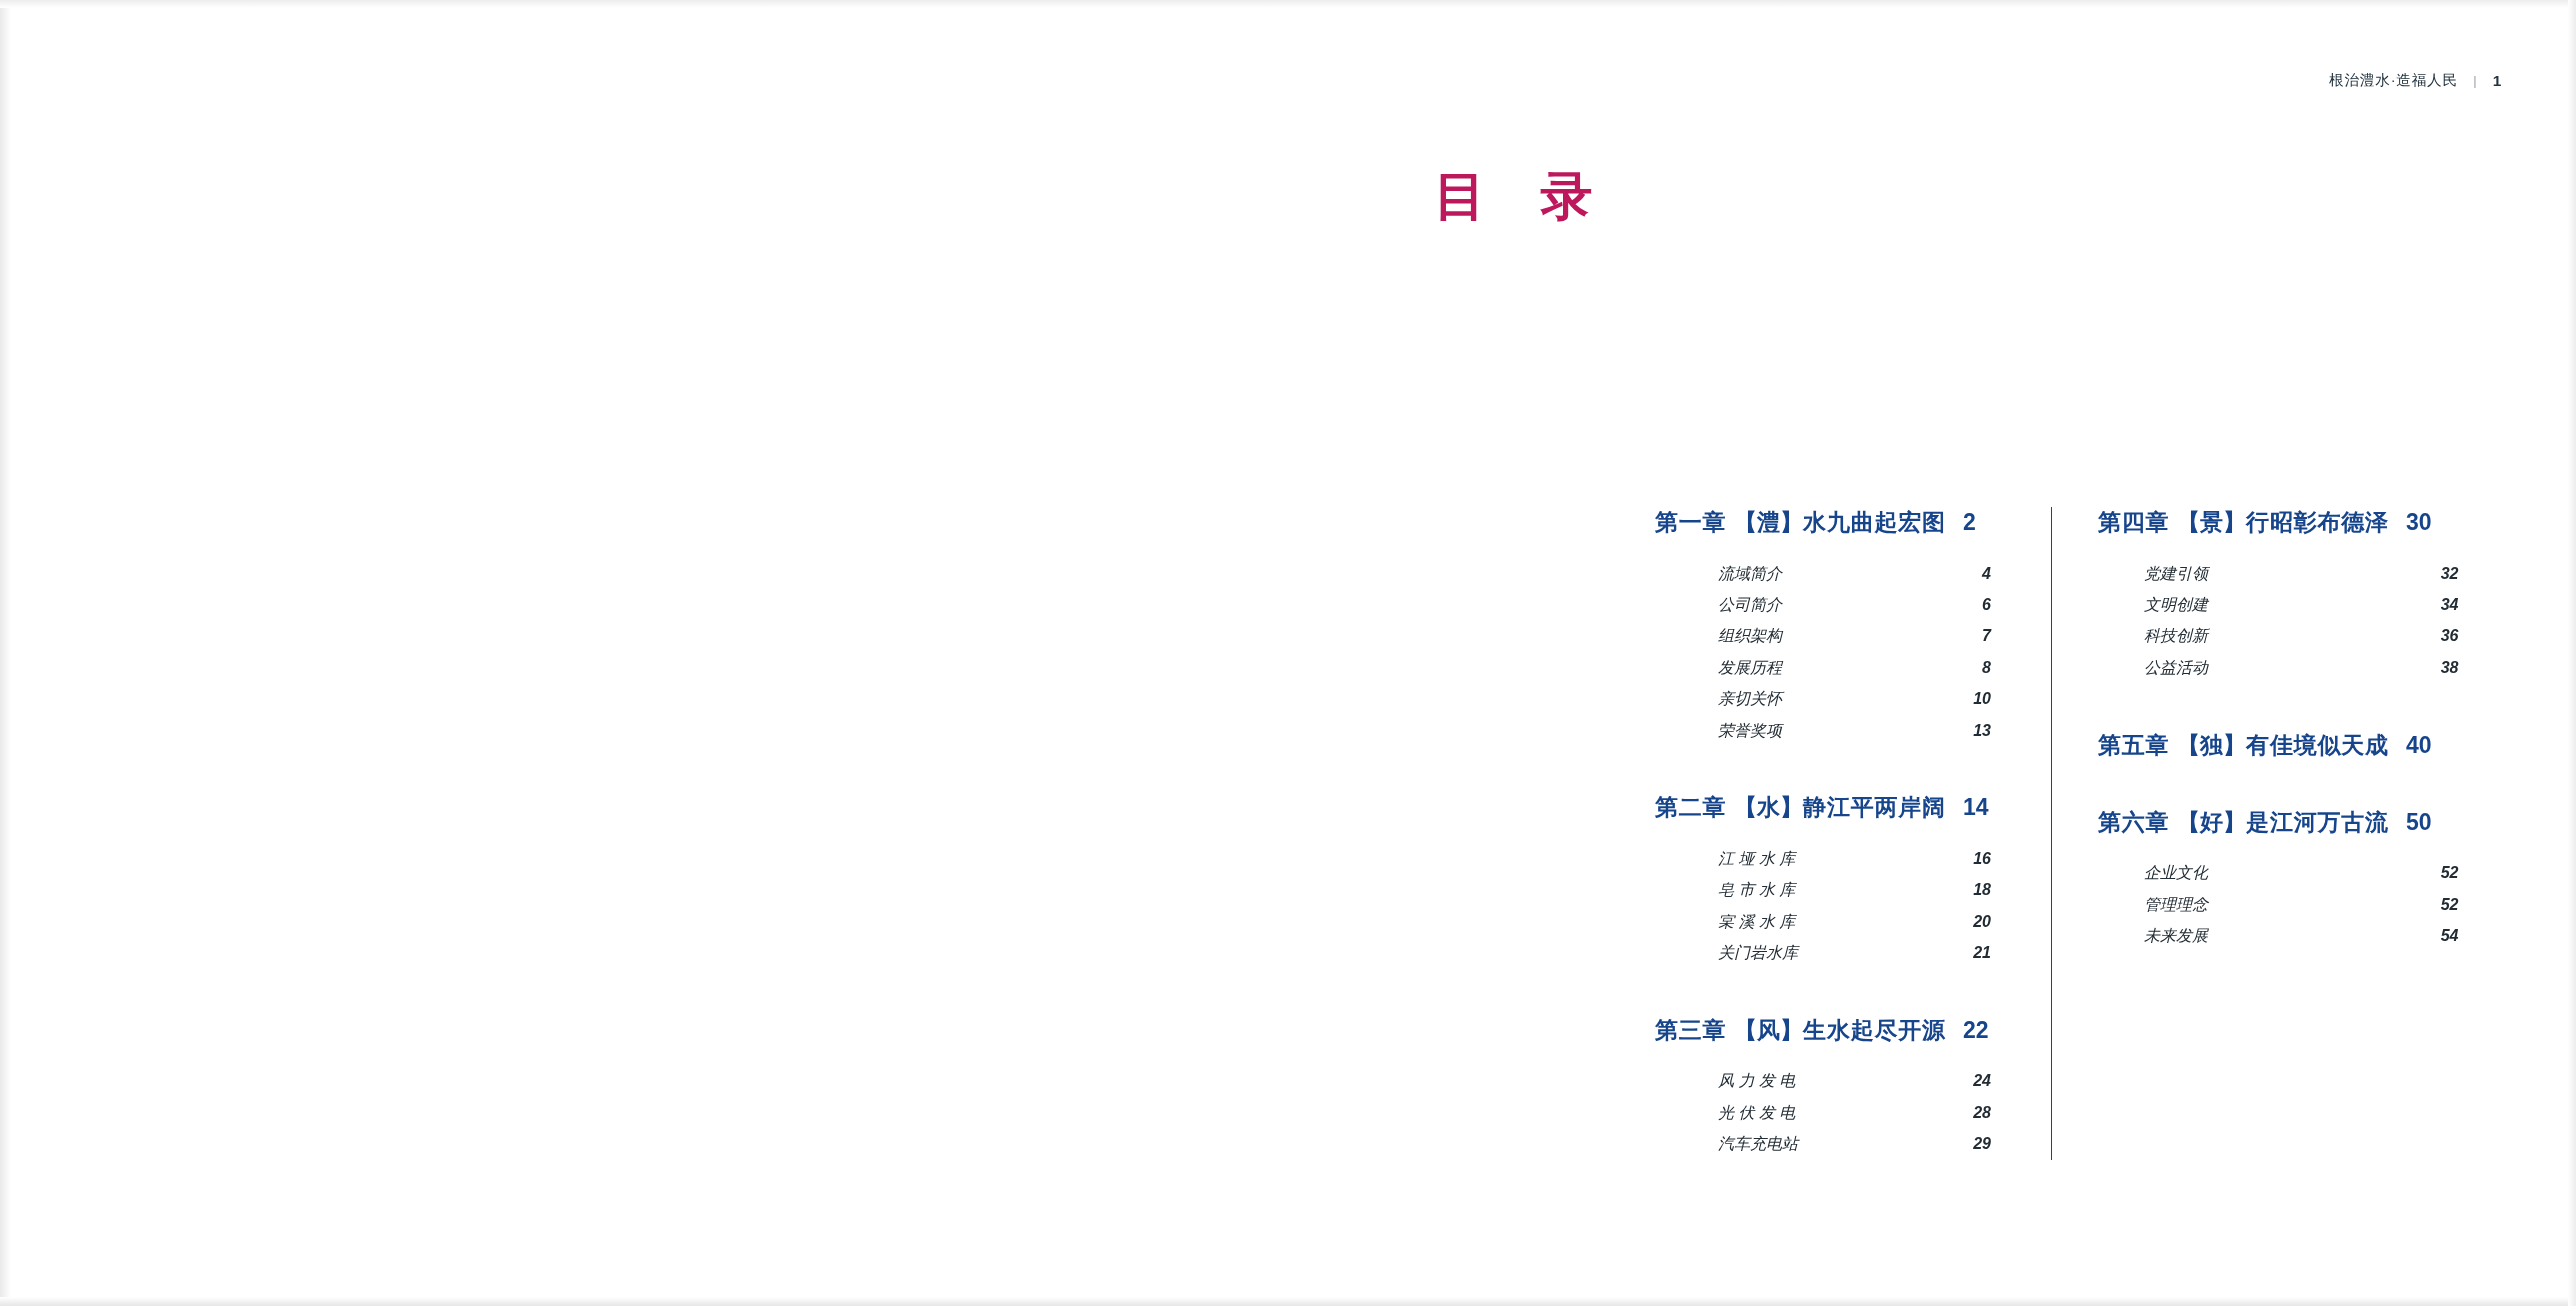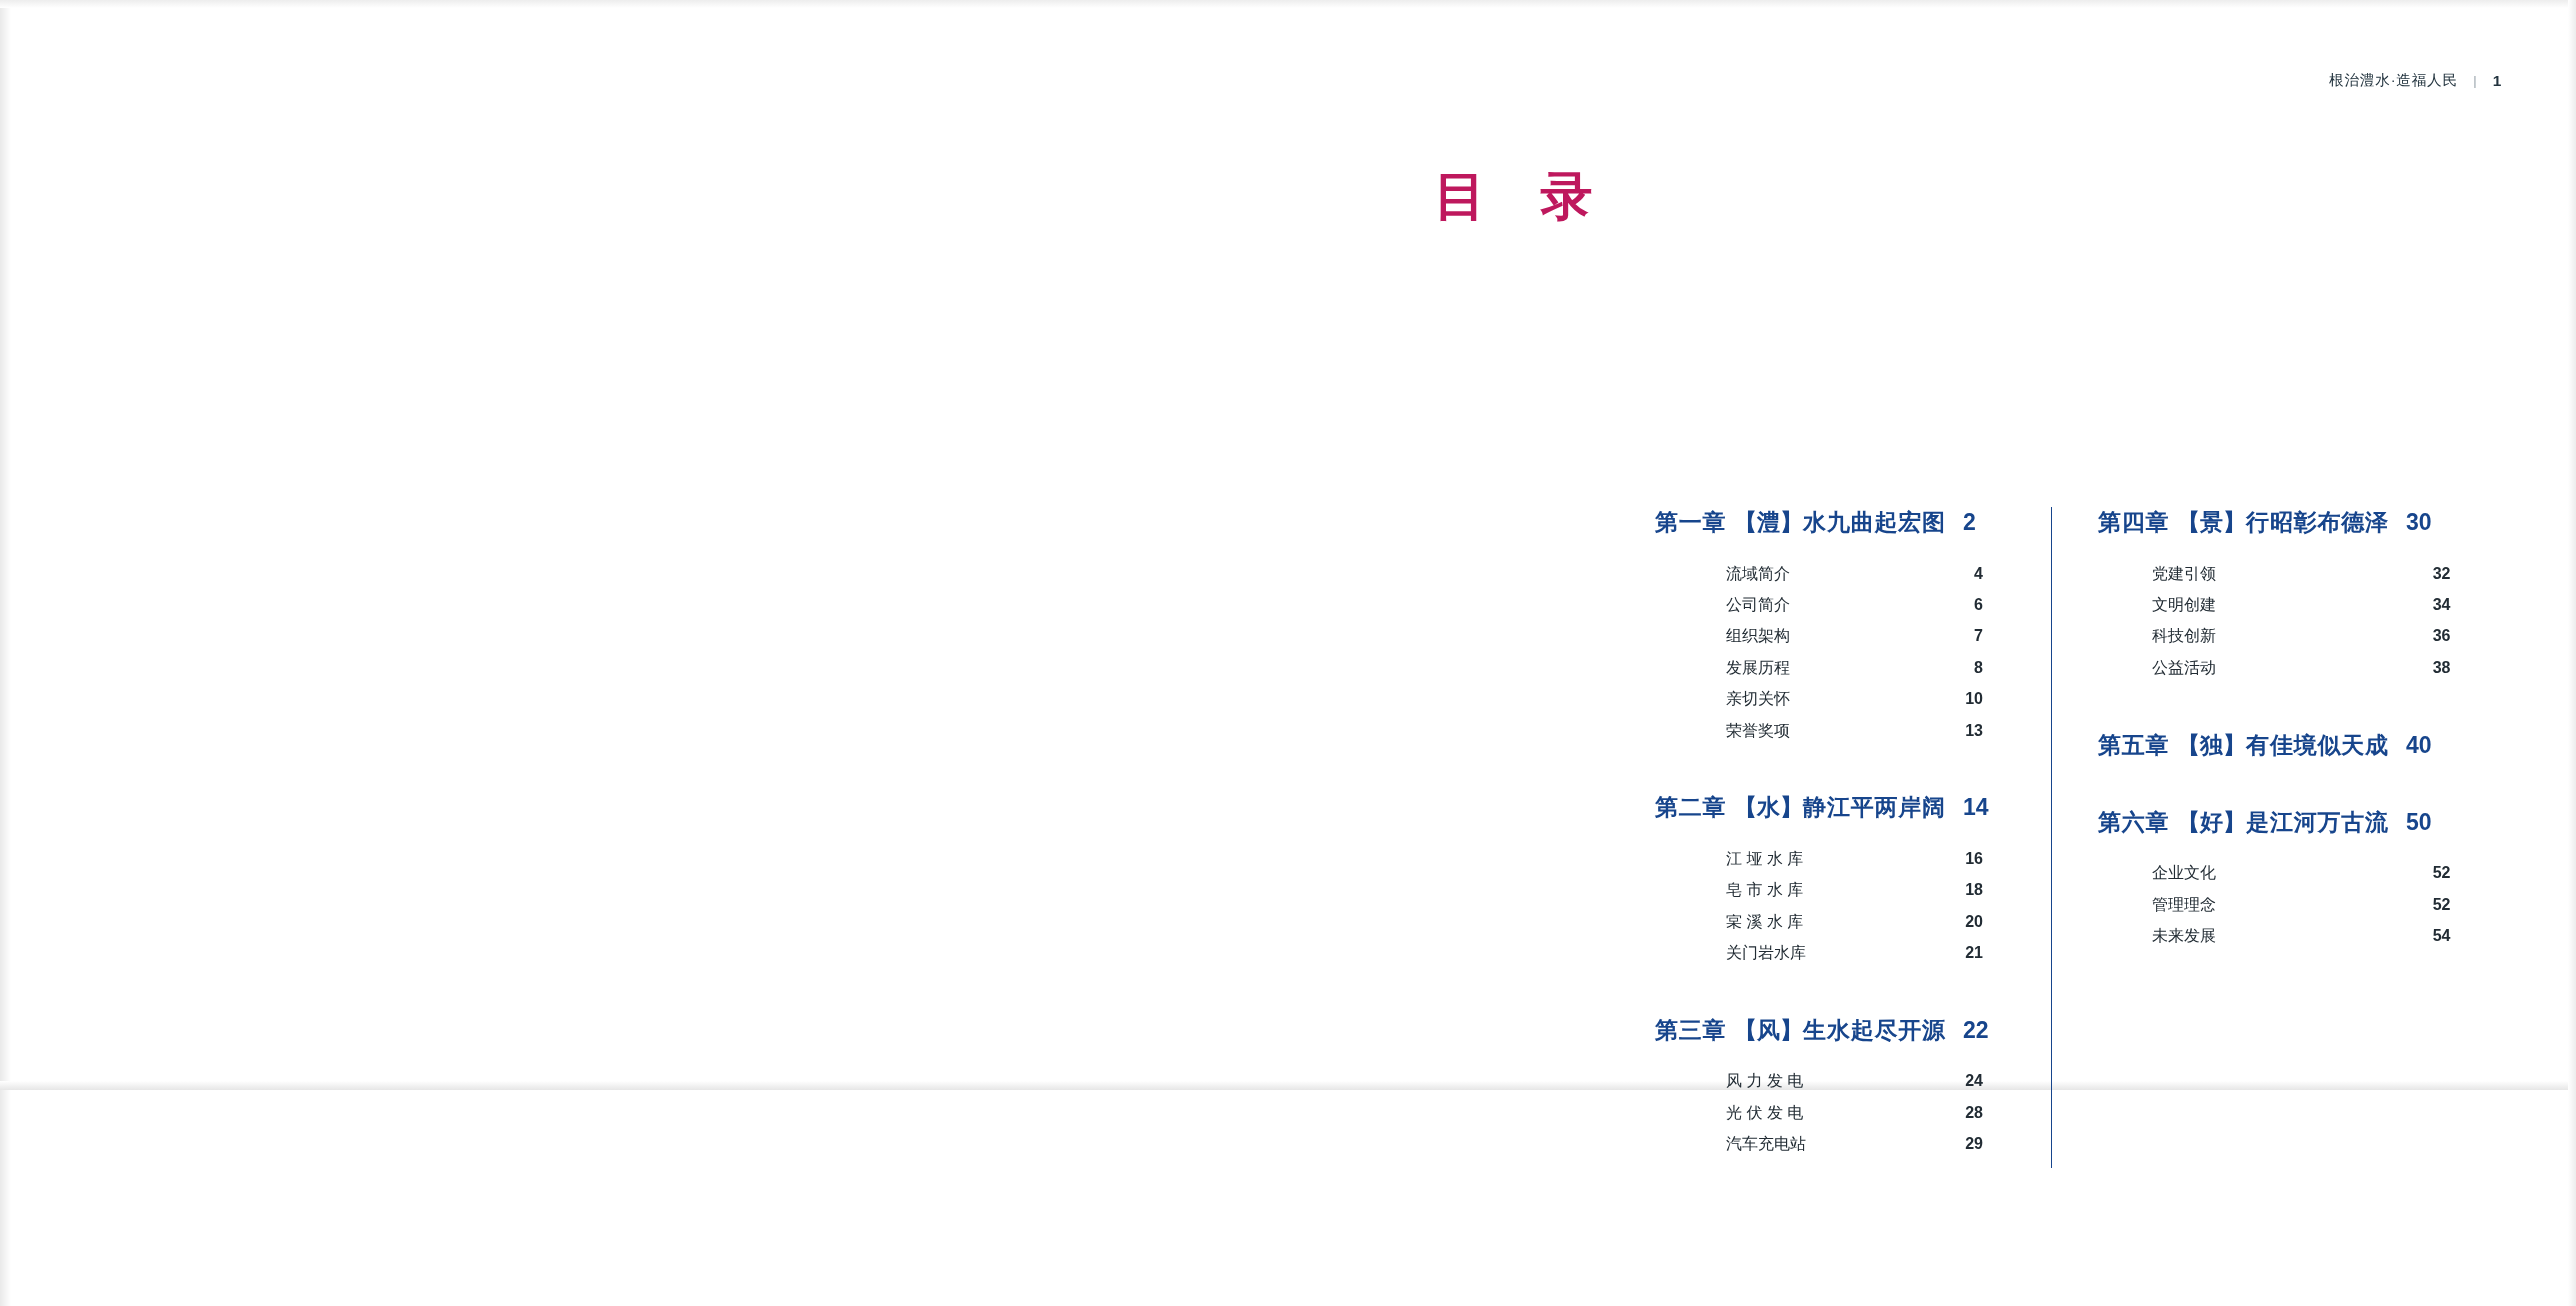--- a/index.html
+++ b/index.html
@@ -14,21 +14,21 @@
     font-family: "Liberation Sans", sans-serif;
     overflow: hidden;
   }
 
   
   .page {
     position: absolute;
     left: 0;
     top: 0;
     width: 2576px;
-    height: 1090px;
+    height: 1306px;
     background: #ffffff;
   }
 
   
   .page-edge-left {
     position: absolute;
     left: 0;
     top: 0;
     width: 10.7px;
     height: 1306px;
@@ -140,23 +140,24 @@
   }
   .chapter-head .ch-title {
     letter-spacing: 0.8px;
   }
   .chapter-head .ch-page {
     margin-left: 17px;
     font-size: 23px;
   }
 
   .entry-list {
-    margin: 8px;
+    margin: 0;
     padding: 0;
     list-style: none;
+    font-style: italic;
   }
   .entry {
     display: flex;
     align-items: baseline;
     color: #222c34;
     font-size: 16px;
     line-height: 1;
     padding: 7.7px 0;
     padding-left: 63px;
   }

